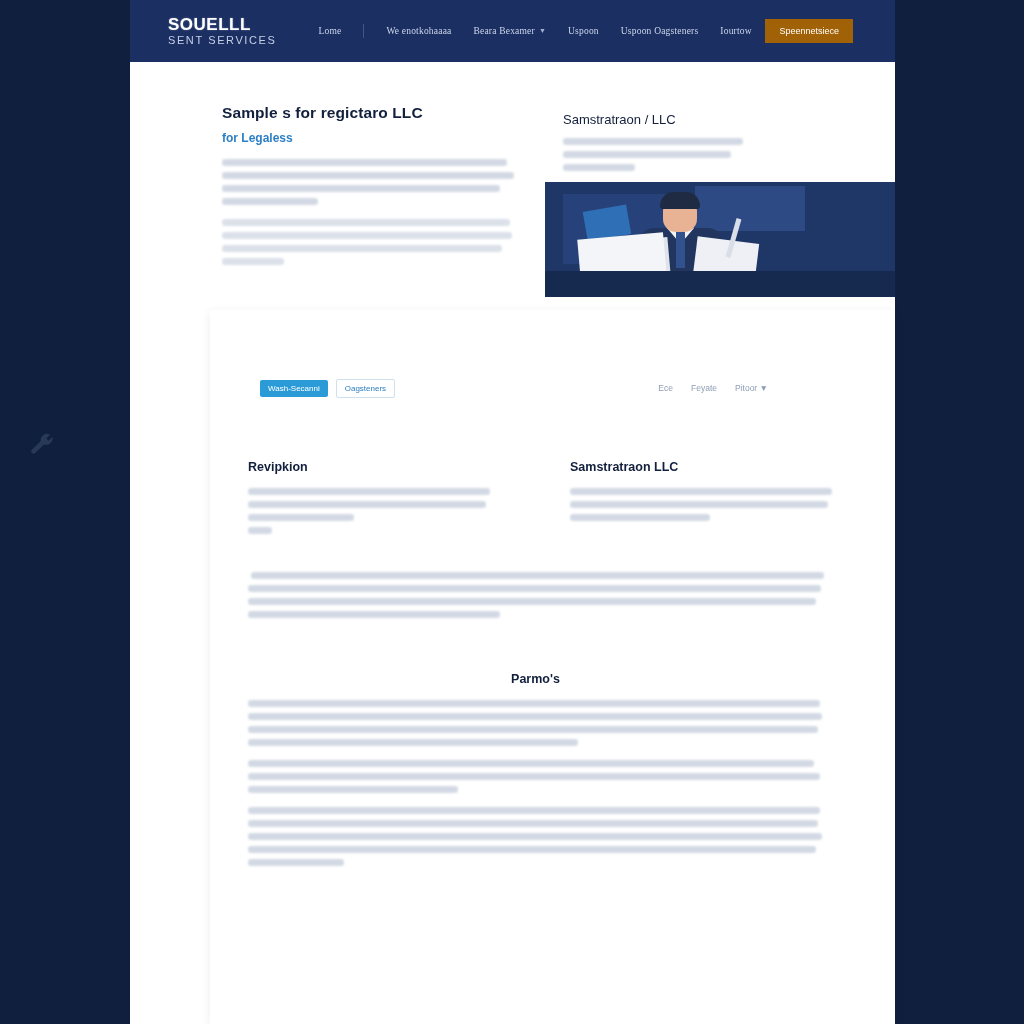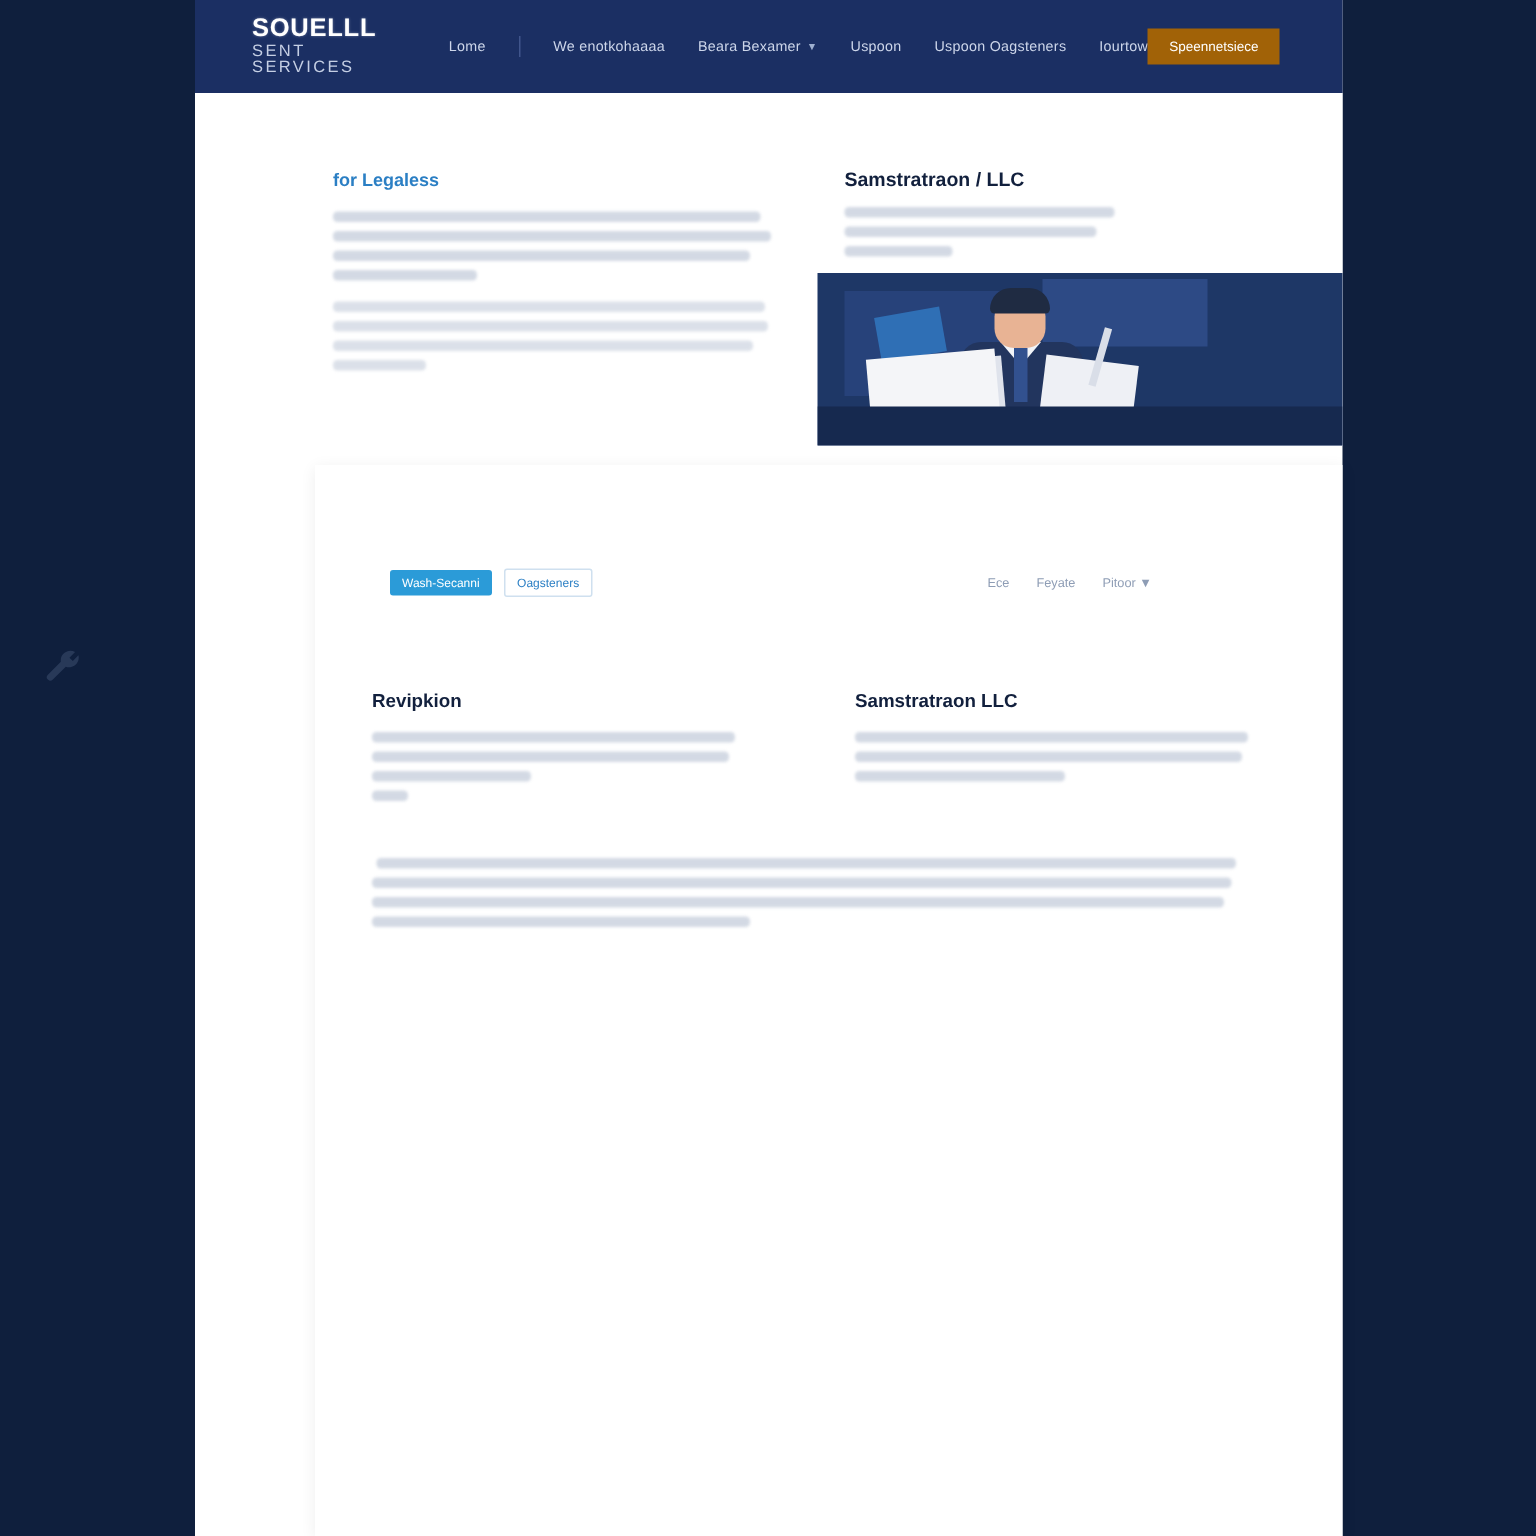--- a/index.html
+++ b/index.html
@@ -55,21 +55,21 @@
     gap: 22px;
     margin-left: 42px;
     flex: 1;
   }
   .nav-item {
     font-size: 9.5px;
     color: #cdd6ea;
     white-space: nowrap;
     letter-spacing: .2px;
     filter: blur(.5px);
-    display: flex; align-items: center; gap: 4px;
+    display: flex; align-items: center; gap: 4px; font-family: Liberation Serif, serif;
   }
   .nav-sep {
     width: 1px; height: 14px; background: #40558c;
   }
   .caret { font-size: 7px; color: #9fb0d0; }
   .cta {
     margin-right: 42px;
     background: #a16207;
     color: #ffffff;
     font-size: 9px;
@@ -105,21 +105,21 @@
     filter: blur(1.15px);
     margin-bottom: 6px;
   }
   .blurline.dim { opacity: .5; }
   .hero-right {
     position: relative;
     width: 350px;
   }
   .hero-right-title {
     position: absolute; left: 18px; top: 50px;
-    font-size: 13px; font-weight: bold; color: #12203d;
+    font-size: 13px; font-weight: normal; color: #12203d;
     filter: blur(.35px);
   }
   .hero-right-lines {
     position: absolute; left: 18px; top: 76px; width: 245px;
   }
   .hero-img {
     position: absolute; left: 0; top: 120px;
     width: 350px; height: 115px;
     background: #1e3766;
     overflow: hidden;
@@ -282,20 +282,21 @@
       </div>
       <div class="nav-item">
         <span>Iourtow</span>
       </div>
     </div>
     <div class="cta">Speennetsiece</div>
   </div>
 
   <div class="hero">
     <div class="hero-left">
+      <div class="hero-title">Sample s for regictaro LLC</div>
       <div class="hero-sub">for Legaless</div>
       <div class="p-block">
         <div class="blurline" style="width:285px"></div>
         <div class="blurline" style="width:292px"></div>
         <div class="blurline" style="width:278px"></div>
         <div class="blurline" style="width:96px"></div>
       </div>
       <div class="p-block">
         <div class="blurline dim" style="width:288px"></div>
         <div class="blurline dim" style="width:290px"></div>
@@ -363,14 +364,35 @@
     </div>
   </div>
 
   <div class="sec" style="top:572px;">
     <div class="blurline" style="width:573px; margin-left:3px"></div>
     <div class="blurline" style="width:573px"></div>
     <div class="blurline" style="width:568px"></div>
     <div class="blurline" style="width:252px"></div>
   </div>
 
+  <div class="sec" style="top:672px;">
+    <div class="center-h">Parmo's</div>
+    <div class="p-block">
+      <div class="blurline" style="width:572px"></div>
+      <div class="blurline" style="width:574px"></div>
+      <div class="blurline" style="width:570px"></div>
+      <div class="blurline" style="width:330px"></div>
+    </div>
+    <div class="p-block">
+      <div class="blurline" style="width:566px"></div>
+      <div class="blurline" style="width:572px"></div>
+      <div class="blurline" style="width:210px"></div>
+    </div>
+    <div class="p-block">
+      <div class="blurline" style="width:572px"></div>
+      <div class="blurline" style="width:570px"></div>
+      <div class="blurline" style="width:574px"></div>
+      <div class="blurline" style="width:568px"></div>
+      <div class="blurline" style="width:96px"></div>
+    </div>
+  </div>
 
 </div>
 
 </body></html>

